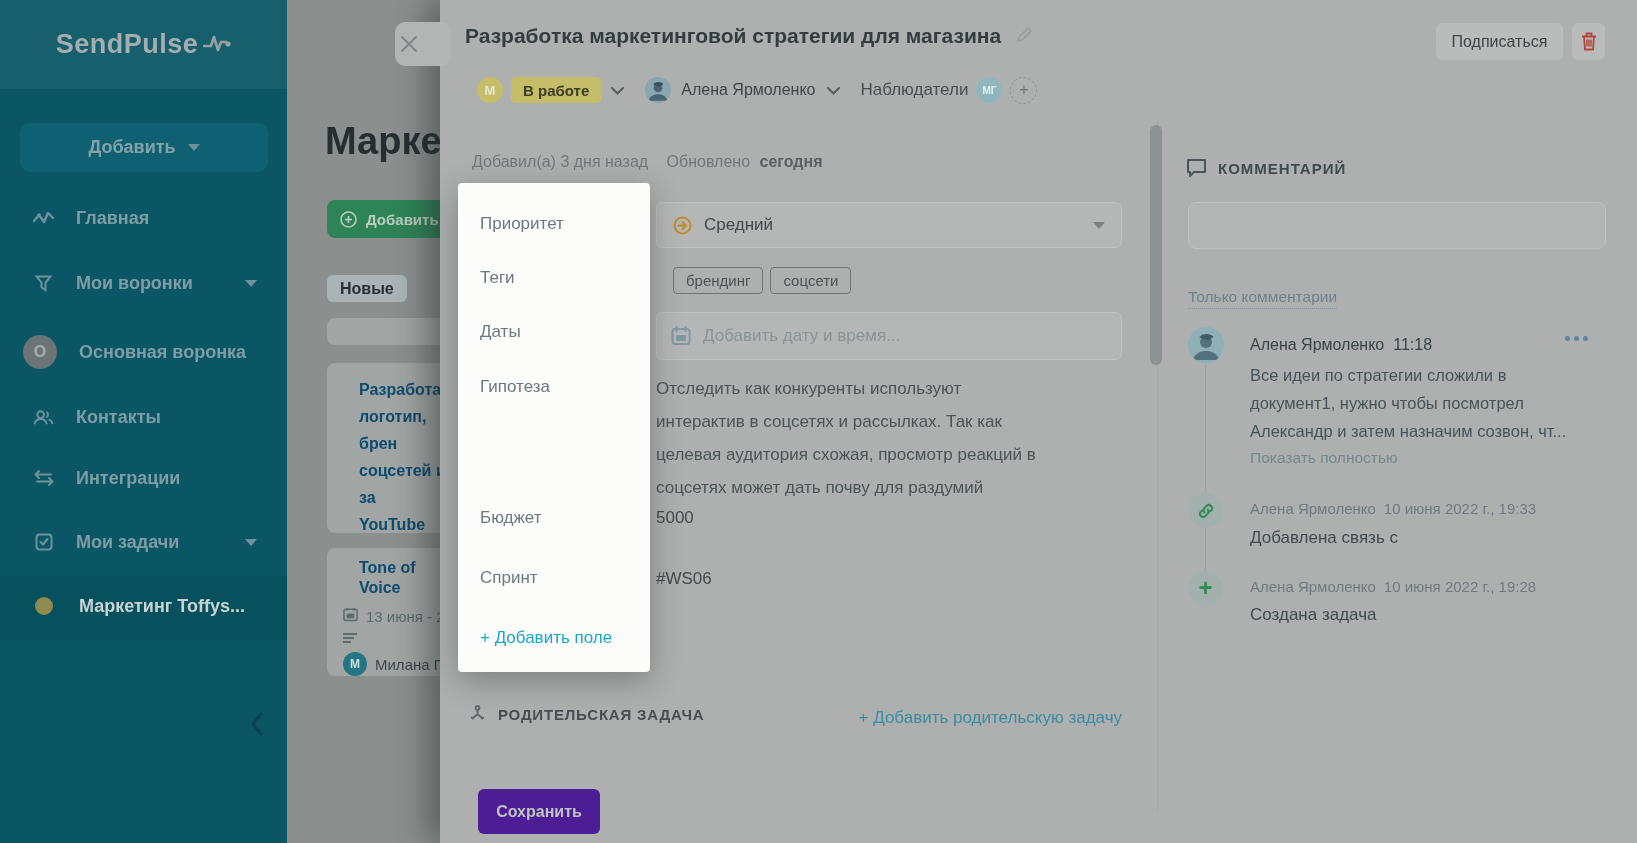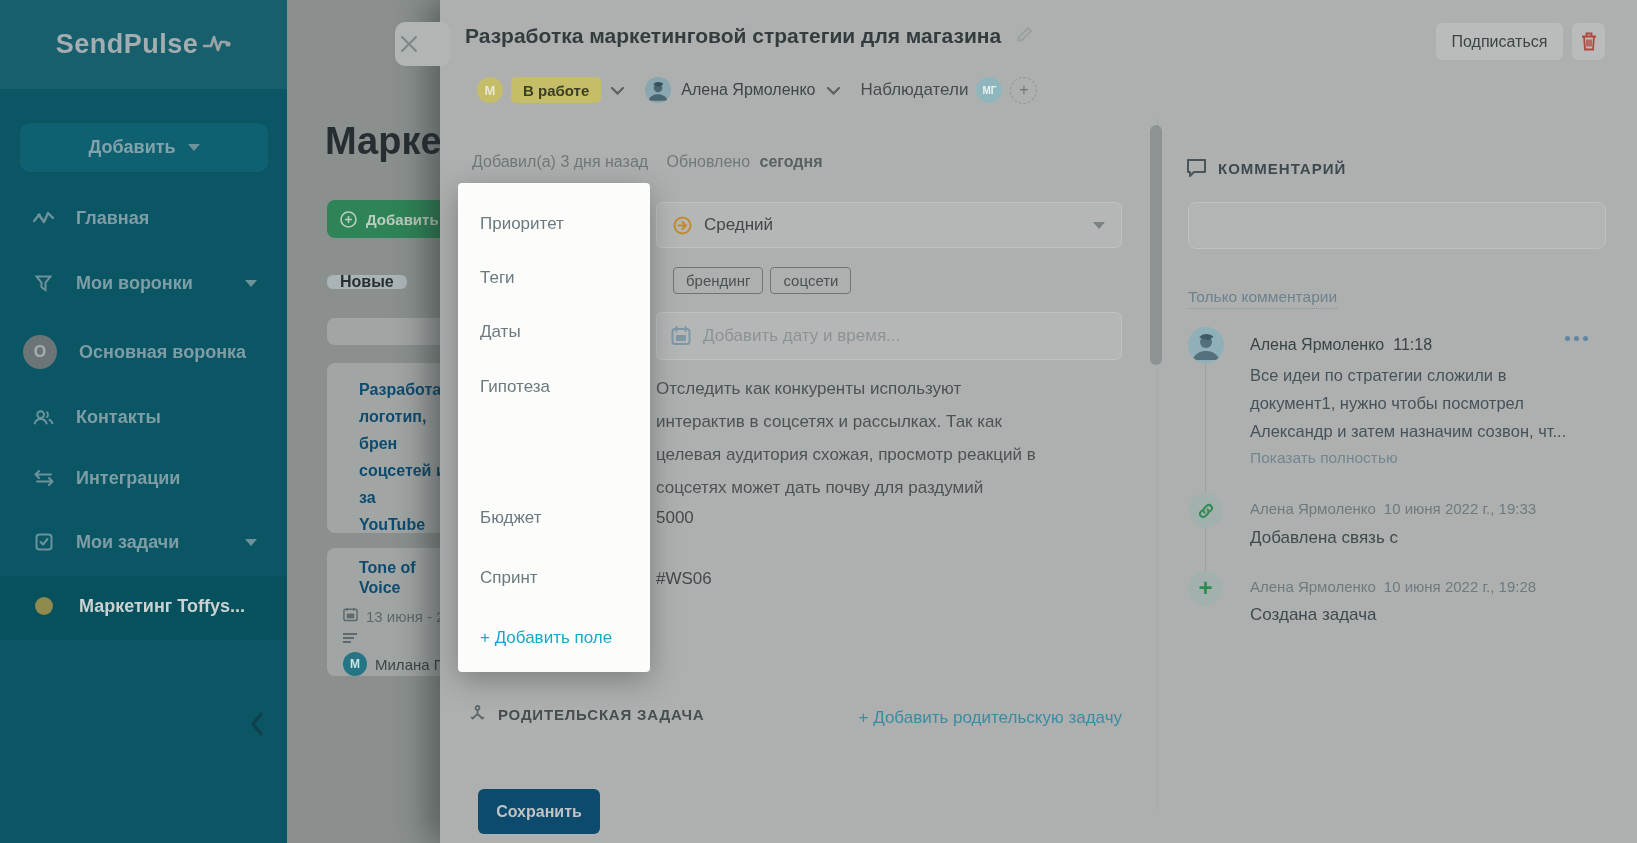--- a/index.html
+++ b/index.html
@@ -31,21 +31,21 @@
 
   
   .board{position:absolute;left:287px;top:0;width:153px;height:843px;background:#8b908f;
     overflow:hidden;z-index:10;}
   .b-topbar{position:absolute;left:0;top:0;width:160px;height:89px;background:#a5a9a7;
     border-bottom:1px solid #979b99;}
   .b-title{position:absolute;left:38px;top:120px;font-size:38px;font-weight:bold;color:#262e32;white-space:nowrap;}
   .b-add{position:absolute;left:40px;top:200px;width:130px;height:38px;border-radius:8px;
     background:#2e8456;display:flex;align-items:center;gap:9px;padding-left:13px;
     color:#bccdc2;font-size:15px;font-weight:bold;white-space:nowrap;cursor:pointer;}
-  .b-chip{position:absolute;left:40px;top:275px;height:14px;padding:0 13px;border-radius:6px;
+  .b-chip{position:absolute;left:40px;top:275px;height:27px;padding:0 13px;border-radius:6px;
     background:#aab4b6;display:inline-flex;align-items:center;font-size:16px;font-weight:bold;color:#272f33;}
   .b-sliver{position:absolute;left:40px;top:318px;width:130px;height:27px;border-radius:8px;background:#a1a5a4;}
   .b-card{position:absolute;left:40px;width:130px;border-radius:8px;background:#a1a5a4;padding:13px 0 0 16px;}
   .b-card-title{font-size:16px;font-weight:bold;color:#0c4a6e;line-height:27px;white-space:pre-line;margin-left:16px;}
   .b-card-row{display:flex;align-items:center;gap:8px;margin-top:11px;white-space:nowrap;
     font-size:15px;color:#3c4549;}
   .b-mini-av{width:24px;height:24px;border-radius:50%;background:#257585;color:#cfe2e4;
     font-size:12px;font-weight:bold;display:flex;align-items:center;justify-content:center;flex:none;}
 
   
@@ -92,21 +92,21 @@
   .date-box{position:absolute;left:216px;top:312px;width:466px;height:48px;border-radius:6px;
     background:#b5b7b6;border:1px solid #bfc2c0;display:flex;align-items:center;gap:12px;
     padding:0 14px;cursor:text;}
   .date-ph{font-size:17px;color:#8b9396;}
   .hypothesis{position:absolute;left:216px;top:372px;width:470px;font-size:17px;line-height:33px;color:#4b5356;}
   .f-value{position:absolute;left:216px;font-size:17px;color:#45494b;}
   .parent-header{position:absolute;left:28px;top:705px;display:flex;align-items:center;gap:11px;
     font-size:15px;font-weight:bold;letter-spacing:.8px;color:#474e51;}
   .parent-link{position:absolute;top:708px;right:515px;font-size:17px;color:#3a8ca2;white-space:nowrap;cursor:pointer;}
   .save-btn{position:absolute;left:38px;top:789px;width:122px;height:45px;border-radius:6px;
-    background:#0c4a6e;color:#c0c3c1;font-size:16px;font-weight:bold;
+    background:#4c1d95;color:#c0c3c1;font-size:16px;font-weight:bold;
     display:flex;align-items:center;justify-content:center;}
   .v-divider{position:absolute;left:717px;top:118px;width:1px;height:694px;background:#9fadaa;}
   .scroll-thumb{position:absolute;left:710px;top:125px;width:12px;height:240px;border-radius:6px;
     background:#8d9392;cursor:grab;}
 
   
   .c-header{position:absolute;left:746px;top:158px;display:flex;align-items:center;gap:11px;
     font-size:15px;font-weight:bold;letter-spacing:1px;color:#3e4a50;}
   .c-input{position:absolute;left:748px;top:202px;width:418px;height:47px;border-radius:8px;
     background:#b3b5b4;border:1px solid #bfc2c0;cursor:text;}

